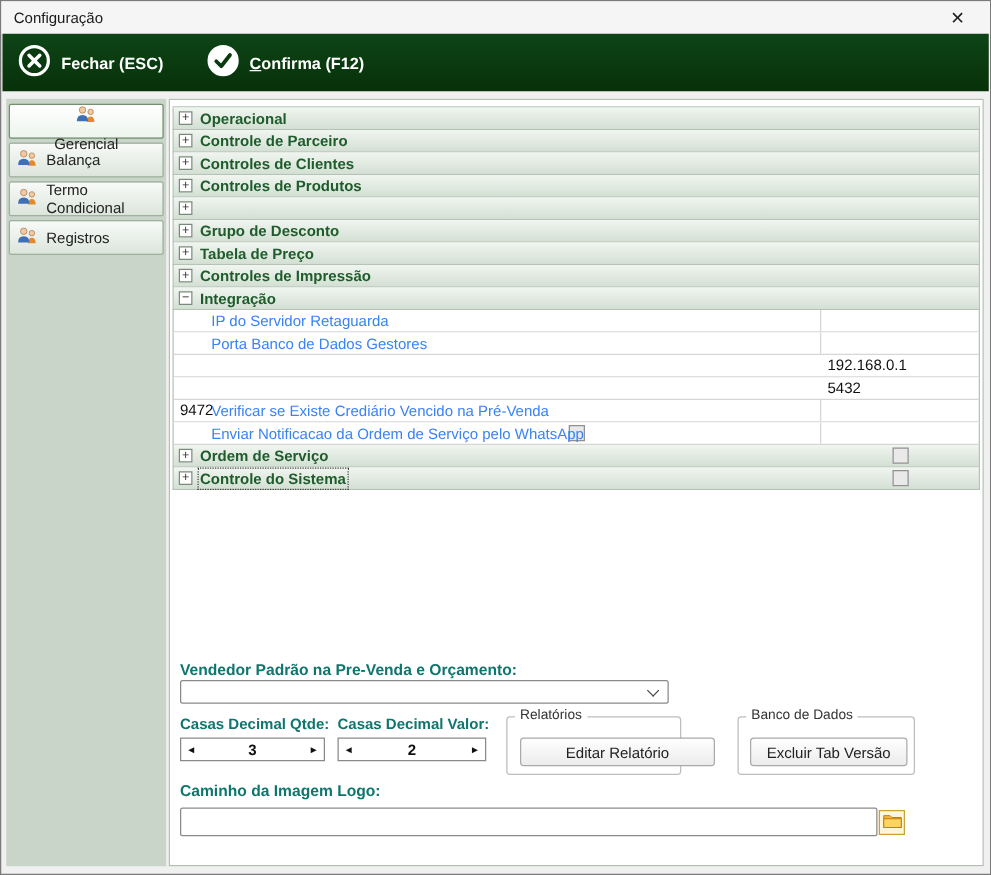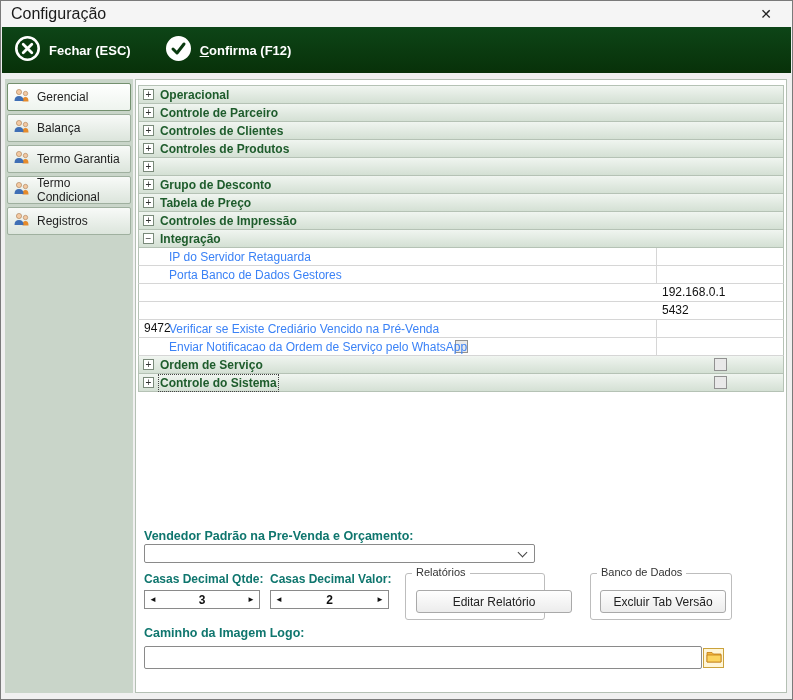--- a/index.html
+++ b/index.html
@@ -5,39 +5,39 @@
   * { box-sizing: border-box; margin: 0; padding: 0; }
   html,body { width:793px; height:700px; }
   body { font-family: "Liberation Sans", sans-serif; background:#d9d9d9; }
 
   .window { position:relative; width:793px; height:700px; background:#f0f0f0;
             border:1px solid #7a7a7a; overflow:hidden; }
 
   
   .titlebar { position:absolute; left:0; top:0; width:100%; height:26px; background:#f5f5f5;
               display:flex; align-items:center; padding:0 10px; }
-  .title { font-size:16px; color:#1a1a1a; }
+  .title { font-size:12px; color:#1a1a1a; }
   .close-x { margin-left:auto; font-size:14px; color:#222; width:32px; text-align:center; cursor:pointer; }
 
   
   .toolbar { position:absolute; left:1px; top:26px; width:789px; height:46px;
              background:linear-gradient(#0d4517,#083109); display:flex; align-items:center;
              gap:34px; padding:0 12px; }
   .tb-btn { display:flex; align-items:center; gap:8px; color:#fff; font-size:13px;
             font-weight:700; cursor:pointer; }
   .tb-btn .lbl { display:inline-block; }
   .confirma-label::first-letter { text-decoration: underline; }
 
   
   .sidebar { position:absolute; left:4px; top:78px; width:128px; height:614px;
              background:#c9d5c9; padding:4px 2px; }
   .side-tab { height:28px; margin-bottom:3px; display:flex; align-items:center; gap:6px;
               padding:0 5px; background:linear-gradient(#f8faf8,#dce5dc);
               border:1px solid #9fb09f; border-radius:2px; font-size:12px; color:#222; cursor:pointer; }
-  .side-tab.selected { background:linear-gradient(#ffffff,#eef4ee); border-color:#74906f; }
+  .side-tab.selected { background:linear-gradient(#ffffff,#eef4ee); border-color:#74906f;flex-direction:column; }
 
   
   .panel { position:absolute; left:134px; top:78px; width:652px; height:614px;
            background:#ffffff; border:1px solid #b4c0b4; }
 
   
   .tree { position:absolute; left:2px; top:5px; width:646px; border-top:1px solid #b5c2b5; }
   .tree-header { height:18px; display:flex; align-items:center; gap:6px; padding-left:4px;
                  background:linear-gradient(#f0f5f0,#d4e0d4);
                  border-bottom:1px solid #b5c2b5; border-left:1px solid #b5c2b5;
@@ -135,31 +135,20 @@
     </div>
     <div class="side-tab">
       <span>
         <svg width="18" height="15" viewBox="0 0 18 15">
           <circle cx="12.5" cy="5.5" r="2.2" fill="#f3c9a2" stroke="#9a6b3f" stroke-width="0.5"></circle>
           <path d="M9.5 13.5 q0-4.4 3-4.4 q3 0 3 4.4 z" fill="#e58a2a"></path>
           <circle cx="6" cy="4" r="2.6" fill="#f3c9a2" stroke="#9a6b3f" stroke-width="0.5"></circle>
           <path d="M1.5 13 q0-5 4.5-5 q4.5 0 4.5 5 z" fill="#3f6fb5"></path>
         </svg>
       </span>
-      <span>Termo Garantia</span>
-    </div>
-    <div class="side-tab">
-      <span>
-        <svg width="18" height="15" viewBox="0 0 18 15">
-          <circle cx="12.5" cy="5.5" r="2.2" fill="#f3c9a2" stroke="#9a6b3f" stroke-width="0.5"></circle>
-          <path d="M9.5 13.5 q0-4.4 3-4.4 q3 0 3 4.4 z" fill="#e58a2a"></path>
-          <circle cx="6" cy="4" r="2.6" fill="#f3c9a2" stroke="#9a6b3f" stroke-width="0.5"></circle>
-          <path d="M1.5 13 q0-5 4.5-5 q4.5 0 4.5 5 z" fill="#3f6fb5"></path>
-        </svg>
-      </span>
       <span>Termo Condicional</span>
     </div>
     <div class="side-tab">
       <span>
         <svg width="18" height="15" viewBox="0 0 18 15">
           <circle cx="12.5" cy="5.5" r="2.2" fill="#f3c9a2" stroke="#9a6b3f" stroke-width="0.5"></circle>
           <path d="M9.5 13.5 q0-4.4 3-4.4 q3 0 3 4.4 z" fill="#e58a2a"></path>
           <circle cx="6" cy="4" r="2.6" fill="#f3c9a2" stroke="#9a6b3f" stroke-width="0.5"></circle>
           <path d="M1.5 13 q0-5 4.5-5 q4.5 0 4.5 5 z" fill="#3f6fb5"></path>
         </svg>

